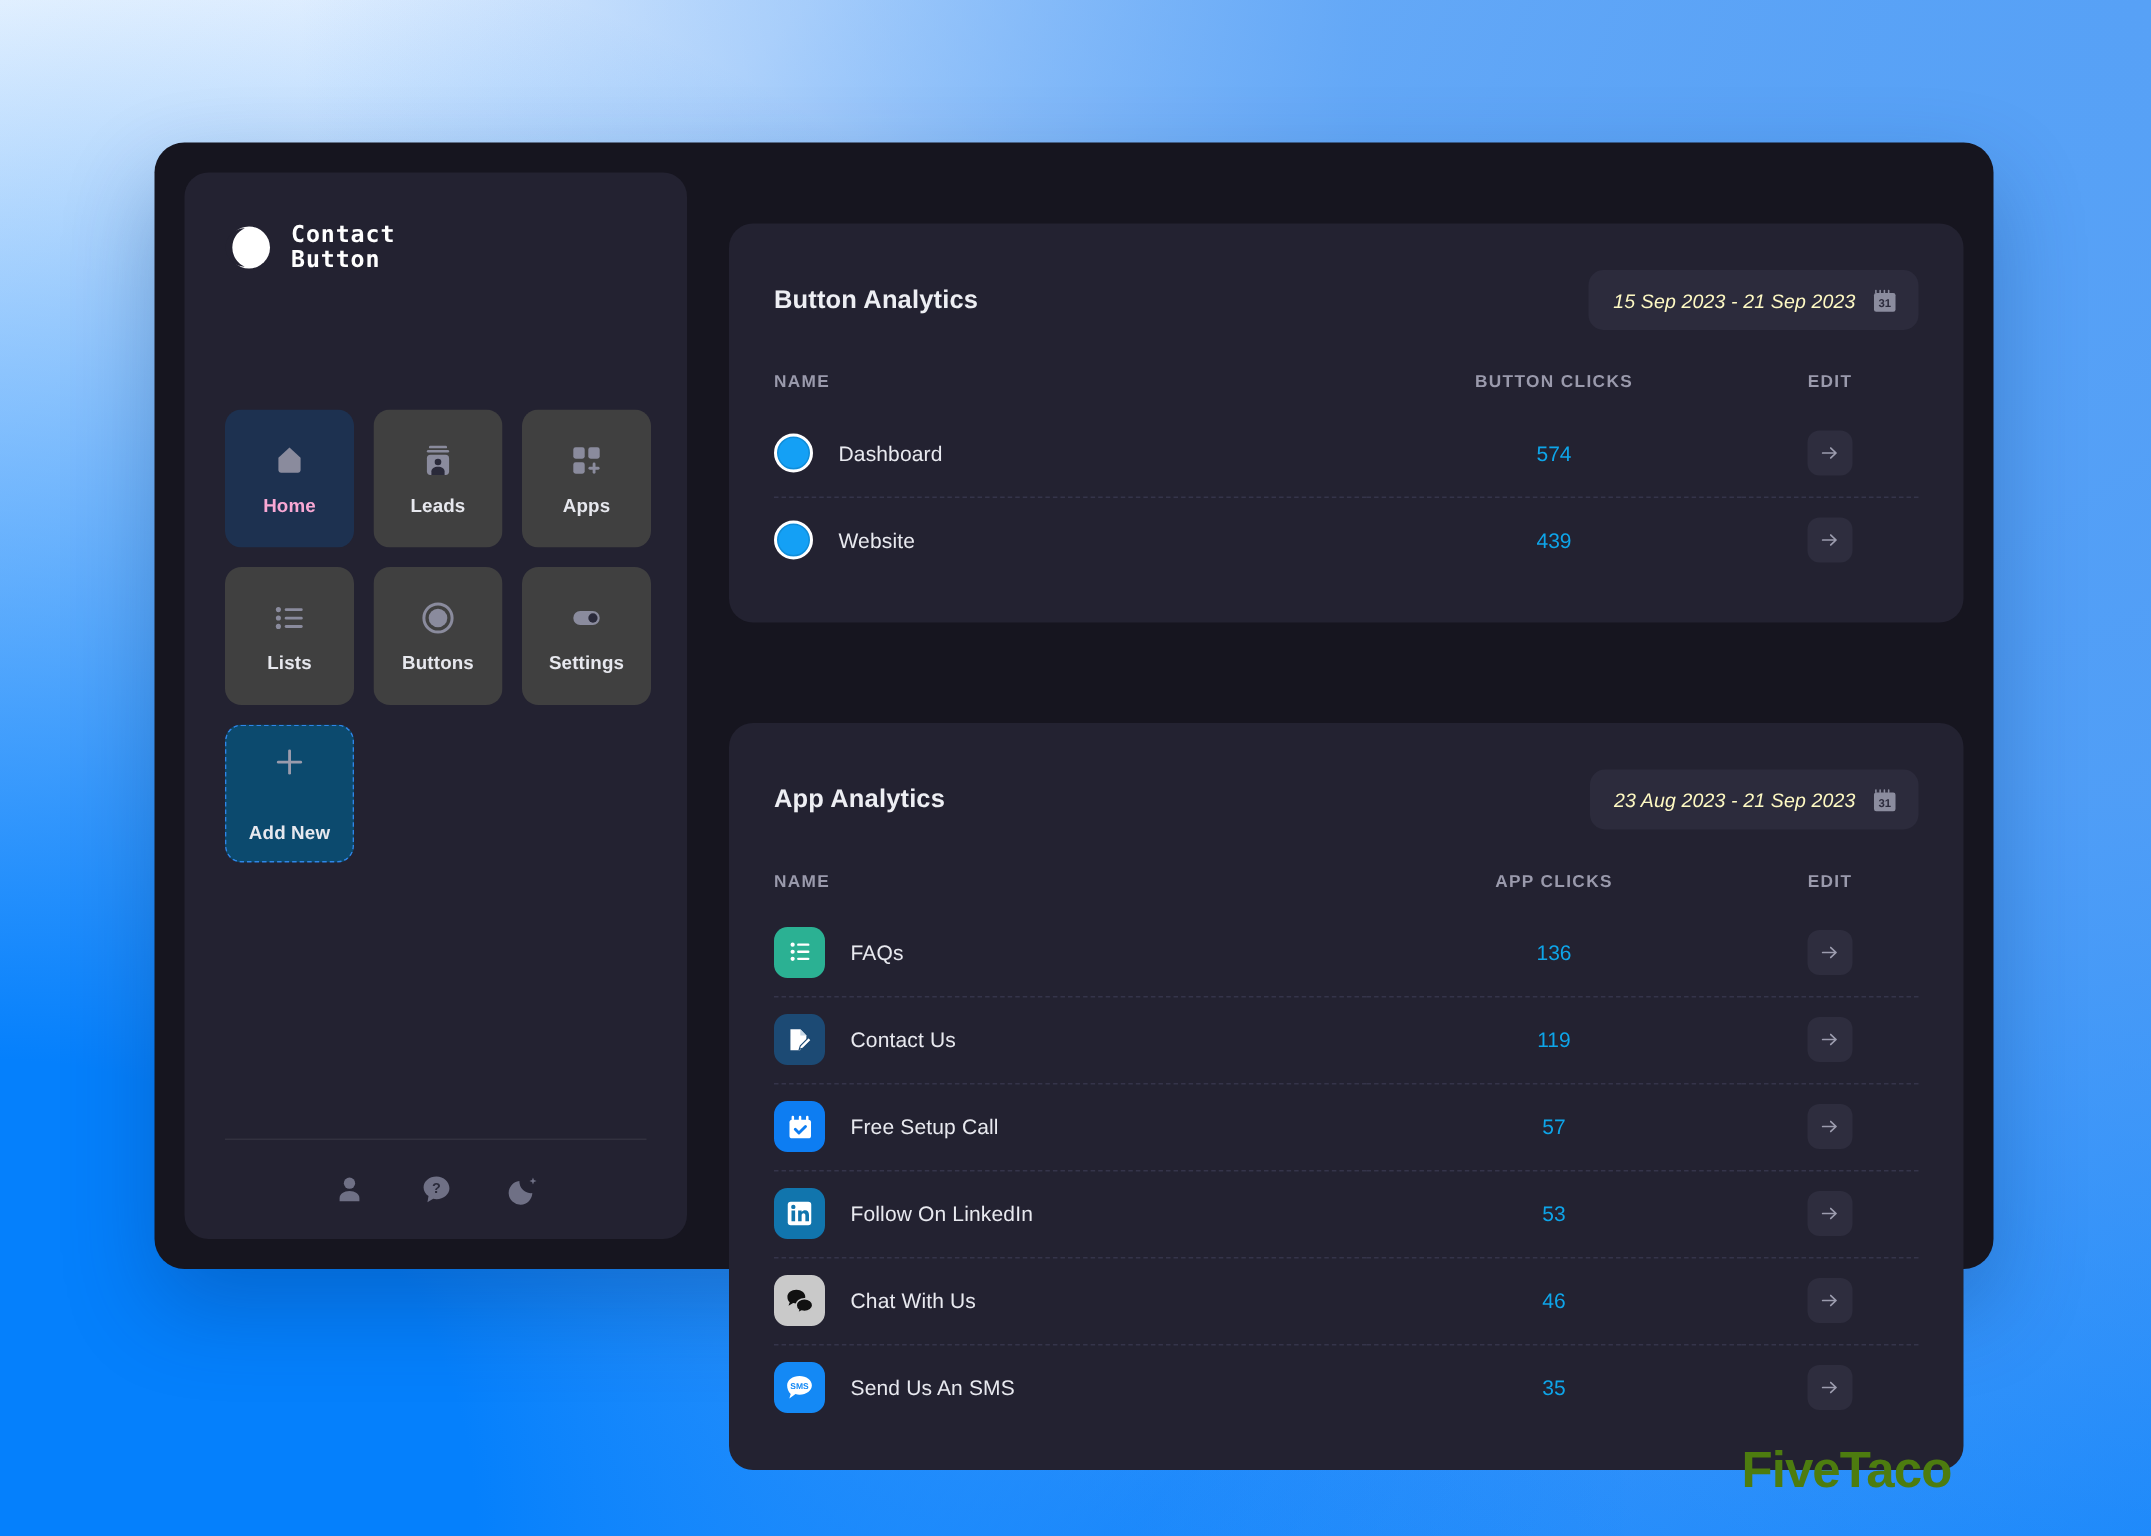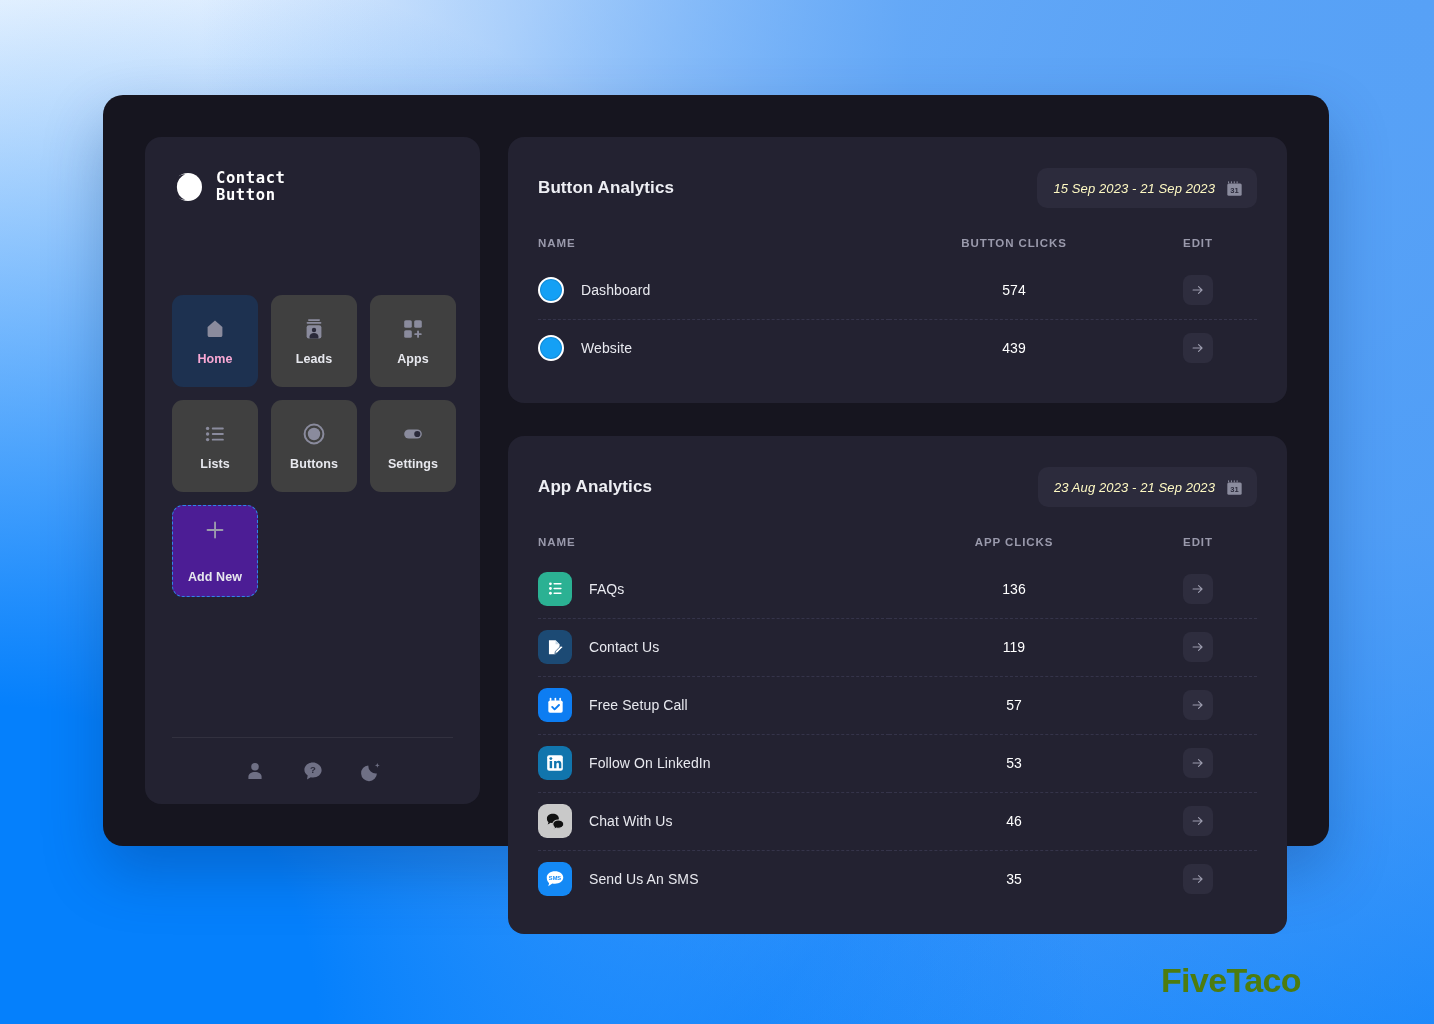--- a/index.html
+++ b/index.html
@@ -23,21 +23,21 @@
   #app-shell {
     position: absolute;
     left: 103px;
     top: 95px;
     width: 1226px;
     height: 751px;
     background: #16151F;
     border-radius: 20px;
     box-shadow: 0 26px 60px rgba(6, 48, 110, 0.30);
     display: flex;
-    padding: 42px;
+    padding: 20px;
     gap: 28px;
   }
 
   
   #sidebar {
     width: 335px;
     flex: 0 0 335px;
     background: #232231;
     border-radius: 16px;
     padding: 30px 27px 22px 27px;
@@ -82,21 +82,21 @@
     align-items: center;
     justify-content: center;
     gap: 11px;
     cursor: pointer;
     border: 1px solid transparent;
   }
   .tile.active {
     background: #1D3150;
   }
   .tile.dashed {
-    background: #4c1d95;
+    background: #0c4a6e;
     border: 1.5px dashed #2E86E8;
     gap: 28px;
   }
   .tile-label {
     font-size: 12.5px;
     font-weight: bold;
     color: #E7E8EE;
     letter-spacing: 0.1px;
   }
   .tile.active .tile-label { color: #f9a8d4; }
@@ -123,20 +123,21 @@
     display: flex;
     flex-direction: column;
     gap: 33px;
     min-width: 0;
   }
 
   .panel {
     background: #232231;
     border-radius: 16px;
     padding: 28px 30px 26px 30px;
+    margin-top: 34px;
   }
 
   .panel-head {
     display: flex;
     align-items: center;
     justify-content: space-between;
     height: 46px;
   }
   .panel-title {
     font-size: 17px;
@@ -190,21 +191,21 @@
   .name-cell { display: flex; align-items: center; gap: 17px; }
   .name-text {
     font-size: 14px;
     font-weight: normal;
     color: #E8E9EF;
     letter-spacing: 0.1px;
   }
   .clicks-cell {
     text-align: center;
     font-size: 14px;
-    color: #ffffff;
+    color: #0ea5e9;
   }
   .edit-cell { text-align: center; }
 
   .edit-btn {
     width: 30px; height: 30px;
     background: #2E2D3E;
     border-radius: 8px;
     display: inline-flex;
     align-items: center;
     justify-content: center;

